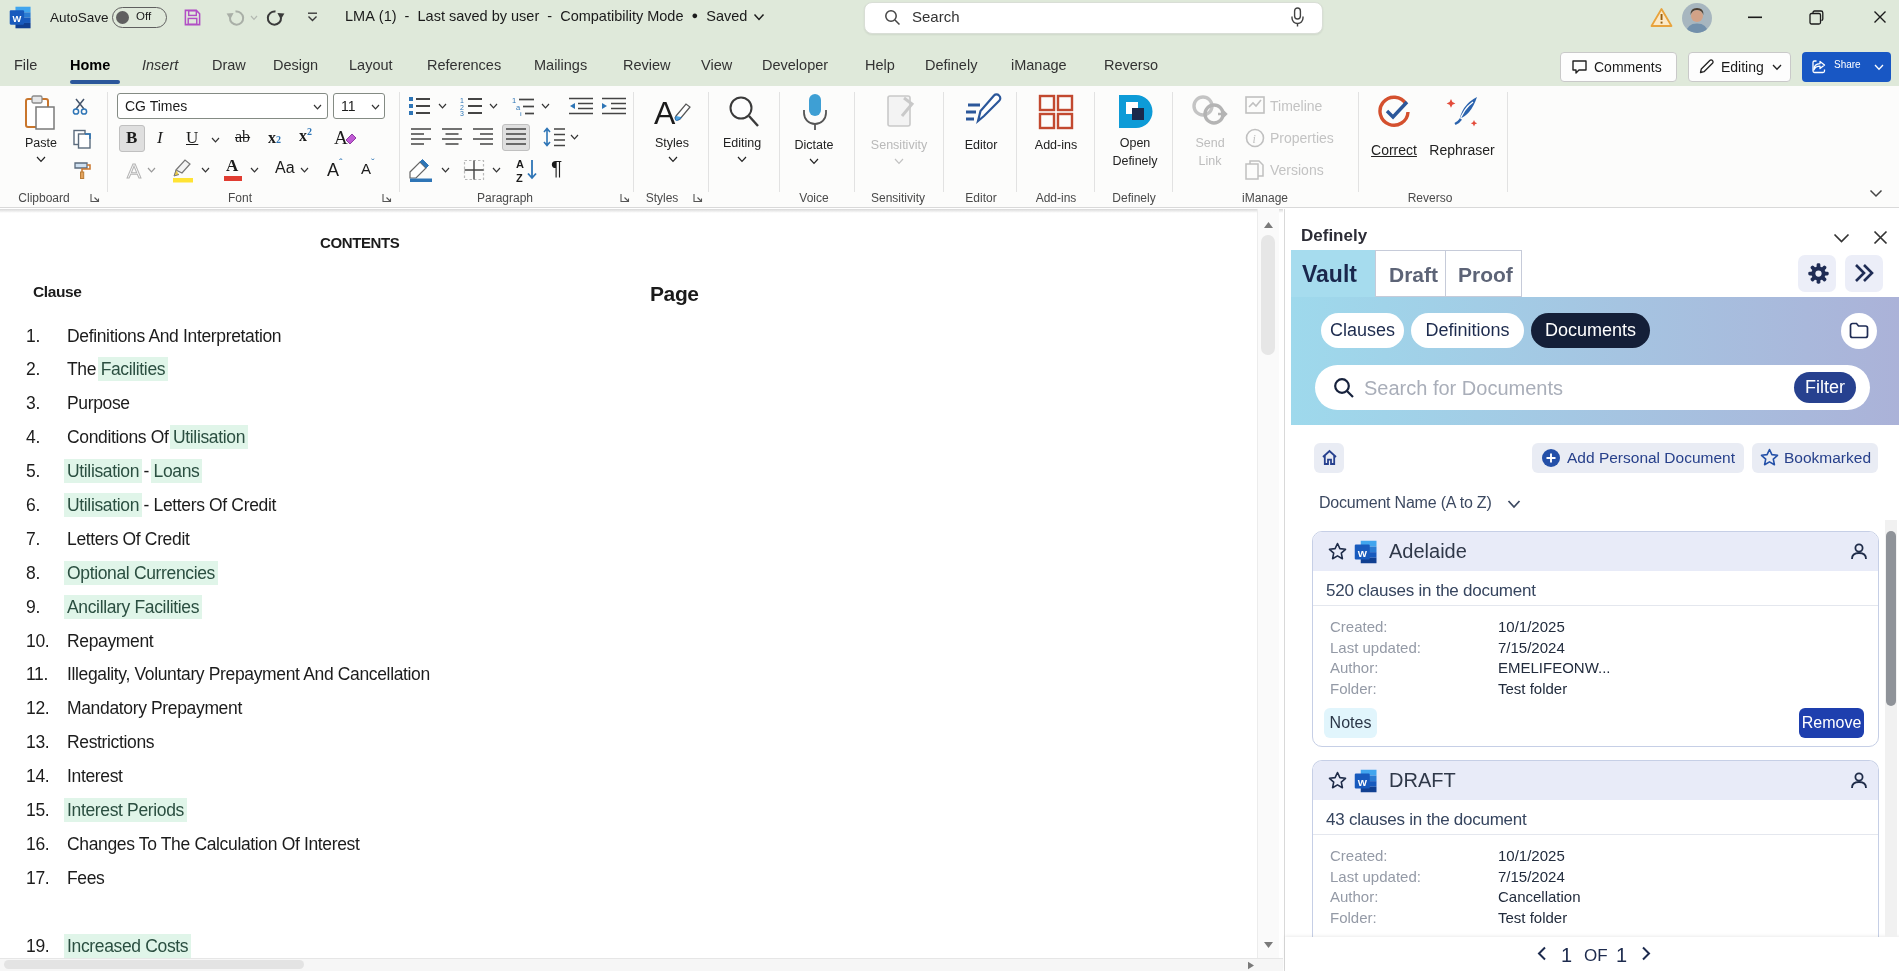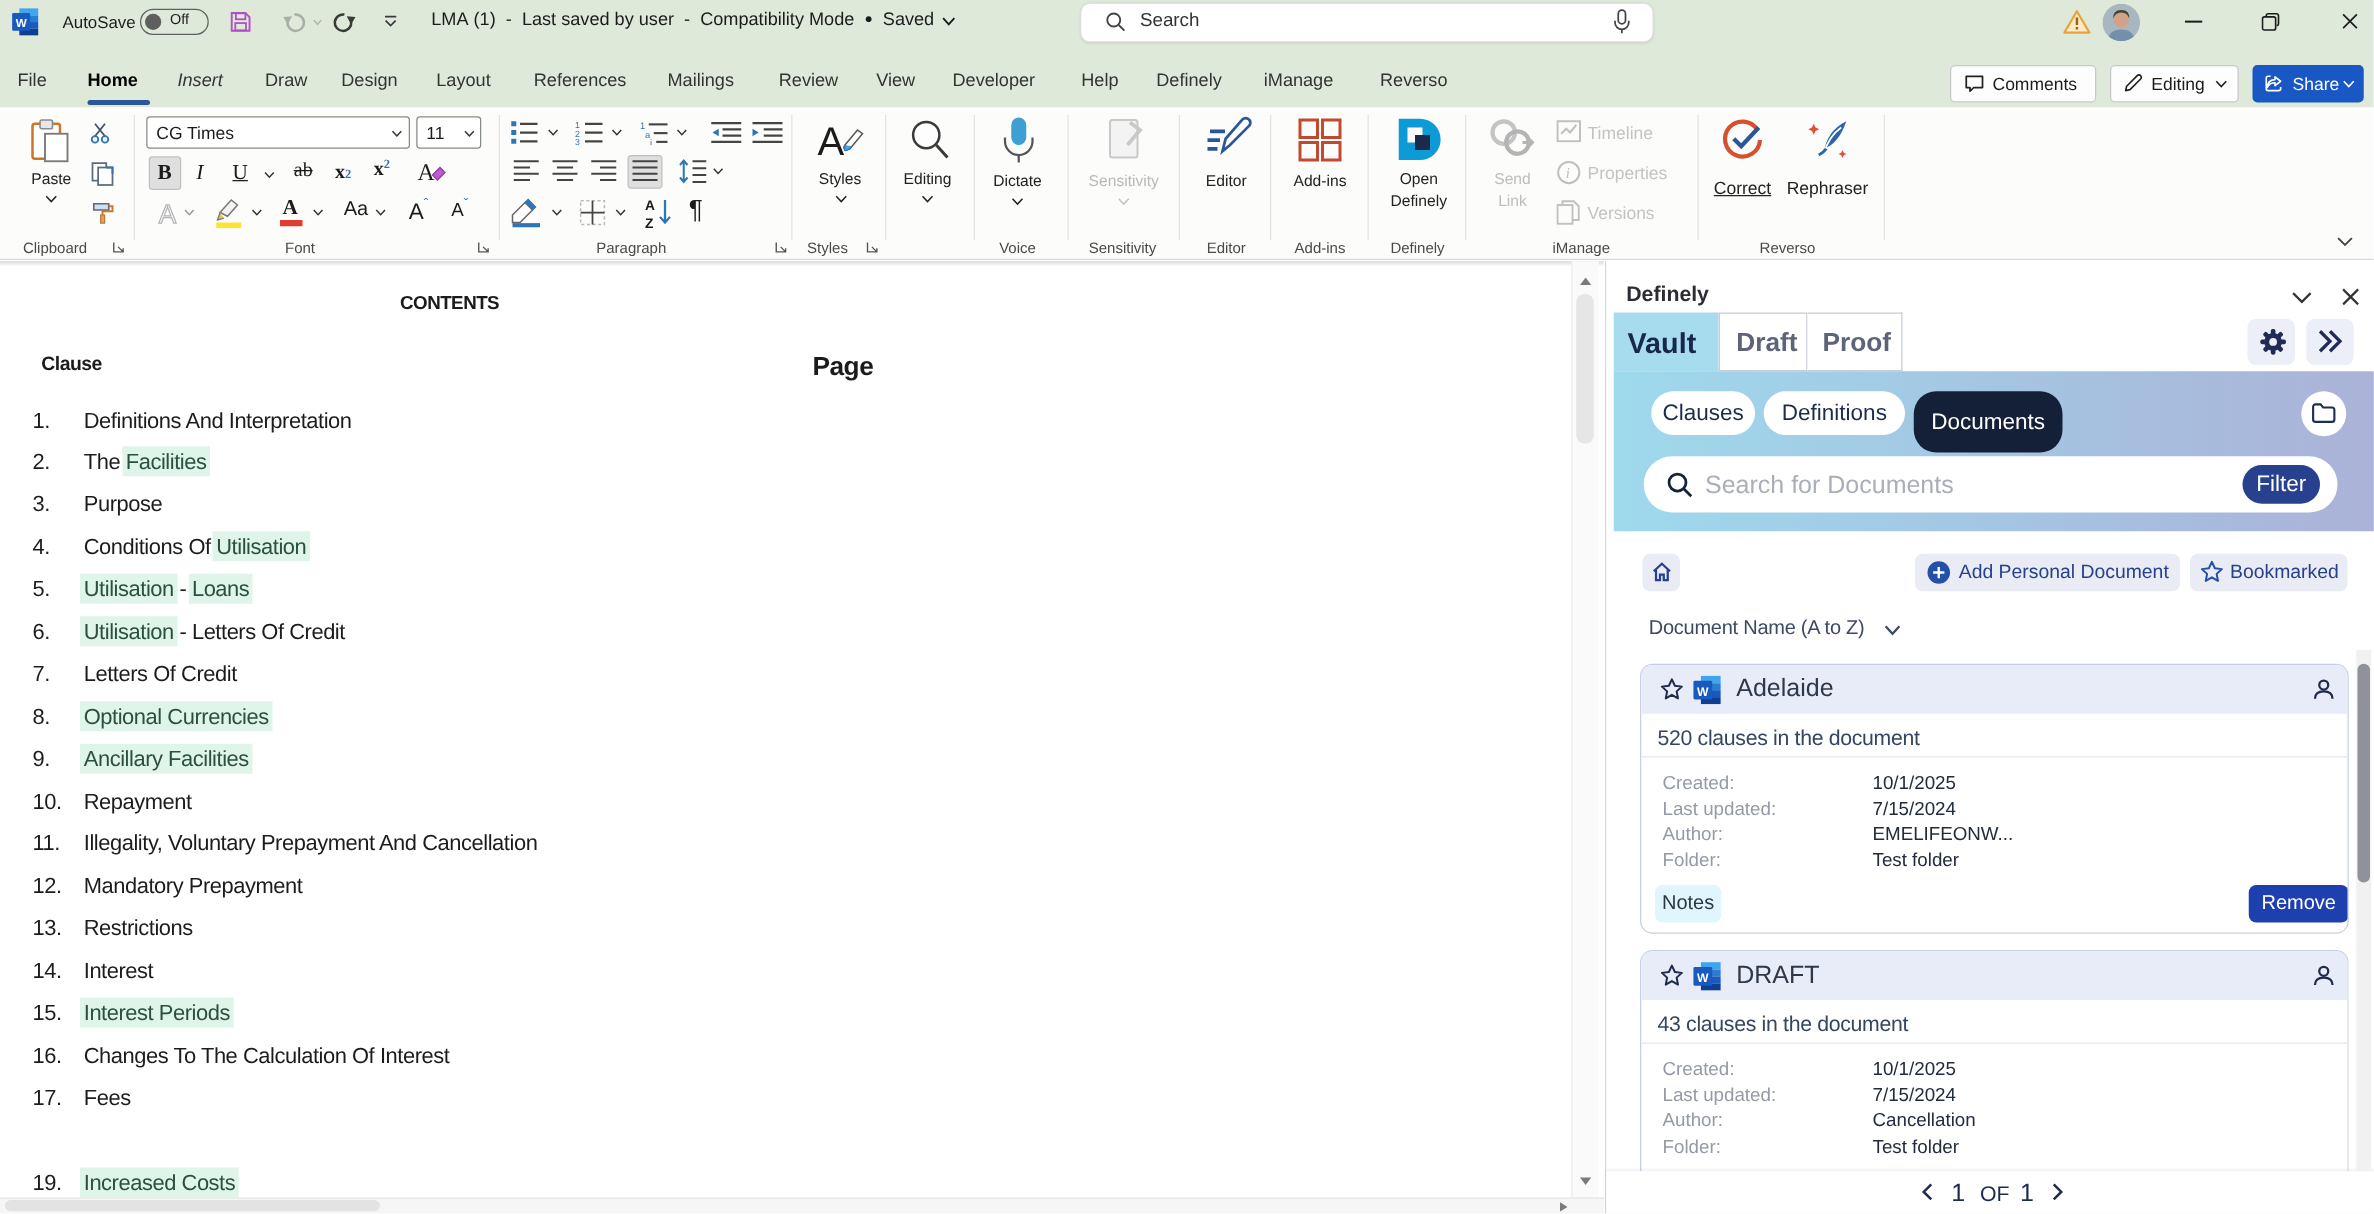--- a/index.html
+++ b/index.html
@@ -147,21 +147,21 @@
     <div class="abs" style="left:1721px;top:23px;font-size:14px;color:#1b1b1b;">Editing</div>
     <svg class="abs" style="left:1772px;top:28px" width="10" height="7" viewBox="0 0 10 7">
         <path d="M1 1 L5 5.3 L9 1" fill="none" stroke="#222" stroke-width="1.3"></path>
       </svg>
 
     <div class="abs" style="left:1802px;top:16px;width:89px;height:30px;background:#1857c4;border-radius:4px;"></div>
     <svg class="abs" style="left:1811px;top:22px" width="17" height="17" viewBox="0 0 17 17">
       <path d="M9 3.5 L13.5 7 L9 10.5 V8.2 Q4.5 8.2 2.8 12 Q3 5.9 9 5.7 Z" fill="none" stroke="#fff" stroke-width="1.3" stroke-linejoin="round"></path>
       <path d="M5.5 3 H3.5 a1.5 1.5 0 0 0-1.5 1.5 V13 a1.5 1.5 0 0 0 1.5 1.5 H12 a1.5 1.5 0 0 0 1.5-1.5 V11.5" fill="none" stroke="#fff" stroke-width="1.3"></path>
     </svg>
-    <div class="abs" style="left:1834px;top:23px;font-size:14px;color:#fff;">Share</div>
+    <div class="abs" style="left:1834px;top:23px;font-size:10px;color:#fff;">Share</div>
     <svg class="abs" style="left:1874px;top:28px" width="10" height="7" viewBox="0 0 10 7">
         <path d="M1 1 L5 5.3 L9 1" fill="none" stroke="#fff" stroke-width="1.3"></path>
       </svg>
   </div>
   <div id="ribbon">
 
     <svg class="abs" style="left:24px;top:9px" width="34" height="36" viewBox="0 0 34 36">
       <rect x="2" y="4" width="22" height="28" rx="2" fill="#fff" stroke="#c9762c" stroke-width="2"></rect>
       <rect x="8" y="1" width="10" height="7" rx="1.5" fill="#e6e7e8" stroke="#8a8a8a" stroke-width="1.3"></rect>
       <rect x="12" y="12" width="18" height="22" fill="#fff" stroke="#7a7a7a" stroke-width="1.5"></rect>
@@ -578,21 +578,21 @@
       <circle cx="12" cy="12" r="3" fill="#eceef8"></circle>
     </svg>
     <div class="abs" style="left:560px;top:46px;width:38px;height:37px;background:#eceef8;border-radius:7px;"></div>
     <svg class="abs" style="left:568px;top:54px" width="22" height="20" viewBox="0 0 22 20">
         <path d="M3 2 L11 10 L3 18 M11 2 L19 10 L11 18" fill="none" stroke="#1f2c55" stroke-width="2.6"></path>
       </svg>
 
     <div class="abs" style="left:6px;top:88px;width:609px;height:128px;background:linear-gradient(90deg,#9ed9ec,#abb2d8);"></div>
     <div class="abs pill" style="left:36px;top:104px;width:83px;height:35px;background:#fff;color:#1d2b4e;">Clauses</div>
     <div class="abs pill" style="left:126px;top:104px;width:113px;height:35px;background:#fff;color:#1d2b4e;">Definitions</div>
-    <div class="abs pill" style="left:246px;top:104px;width:119px;height:49px;background:#141f38;color:#fff;">Documents</div>
+    <div class="abs pill" style="left:246px;top:104px;width:119px;height:35px;background:#141f38;color:#fff;">Documents</div>
     <div class="abs" style="left:556px;top:104px;width:36px;height:36px;background:#fff;border-radius:50%;"></div>
     <svg class="abs" style="left:564px;top:113px" width="20" height="17" viewBox="0 0 20 17">
       <path d="M1.5 3.5 a2 2 0 0 1 2-2 h4 l2 2.5 h7 a2 2 0 0 1 2 2 v7.5 a2 2 0 0 1-2 2 h-13 a2 2 0 0 1-2-2 Z" fill="none" stroke="#1f2c55" stroke-width="1.7"></path>
     </svg>
     <div class="abs" style="left:30px;top:156px;width:555px;height:45px;background:#fff;border-radius:23px;"></div>
     <svg class="abs" style="left:48px;top:168px" width="22" height="22" viewBox="0 0 22 22">
       <circle cx="9" cy="9" r="6.8" fill="none" stroke="#16213c" stroke-width="2.2"></circle>
       <path d="M14 14 L20 20" stroke="#16213c" stroke-width="2.2"></path>
     </svg>
     <div class="abs" style="left:79px;top:168px;font-size:20px;color:#a9aeb9;">Search for Documents</div>
@@ -642,21 +642,21 @@
       <div class="abs" style="left:0;top:73px;width:565px;height:1px;background:#e4e7ee;"></div>
       <div class="abs" style="left:17px;top:86px;font-size:15px;color:#949aa6;">Created:</div>
       <div class="abs" style="left:185px;top:86px;font-size:15px;color:#222c3d;">10/1/2025</div>
       <div class="abs" style="left:17px;top:107px;font-size:15px;color:#949aa6;">Last updated:</div>
       <div class="abs" style="left:185px;top:107px;font-size:15px;color:#222c3d;">7/15/2024</div>
       <div class="abs" style="left:17px;top:127px;font-size:15px;color:#949aa6;">Author:</div>
       <div class="abs" style="left:185px;top:127px;font-size:15px;color:#222c3d;">EMELIFEONW...</div>
       <div class="abs" style="left:17px;top:148px;font-size:15px;color:#949aa6;">Folder:</div>
       <div class="abs" style="left:185px;top:148px;font-size:15px;color:#222c3d;">Test folder</div>
       <div class="abs pill" style="left:11px;top:176px;width:53px;height:30px;background:#e1f5fc;color:#2b3647;font-size:16px;border-radius:6px;">Notes</div>
-      <div class="abs pill" style="left:486px;top:176px;width:80px;height:30px;background:#1e3fae;color:#fff;font-size:16px;border-radius:6px;">Remove</div>
+      <div class="abs pill" style="left:486px;top:176px;width:65px;height:30px;background:#1e3fae;color:#fff;font-size:16px;border-radius:6px;">Remove</div>
     </div>
 
     <div class="abs" style="left:27px;top:551px;width:567px;height:177px;border:1.5px solid #c6cfe6;border-radius:10px;border-bottom:none;border-bottom-left-radius:0;border-bottom-right-radius:0;background:#fff;overflow:hidden;">
       <div class="abs" style="left:0;top:0;width:565px;height:39px;background:#e8ebf8;"></div>
       <svg class="abs" style="left:15px;top:10px" width="19" height="19" viewBox="0 0 19 19">
         <path d="M9.5 1.5 L11.9 6.6 L17.5 7.3 L13.3 11.1 L14.4 16.7 L9.5 13.9 L4.6 16.7 L5.7 11.1 L1.5 7.3 L7.1 6.6 Z" fill="none" stroke="#1f2c49" stroke-width="1.6" stroke-linejoin="round"></path>
       </svg>
       <svg class="abs" style="left:41px;top:8px" width="24" height="24" viewBox="0 0 32 32">
         <rect x="9" y="1" width="21" height="7.8" fill="#41a5ee"></rect>
           <rect x="9" y="8.8" width="21" height="7.4" fill="#2b7cd3"></rect>

